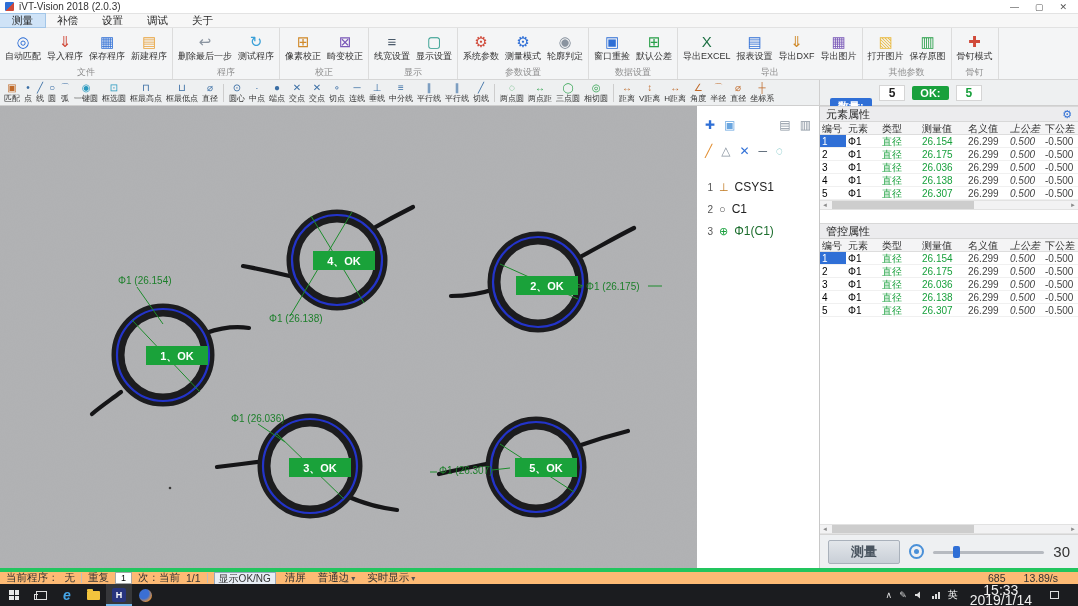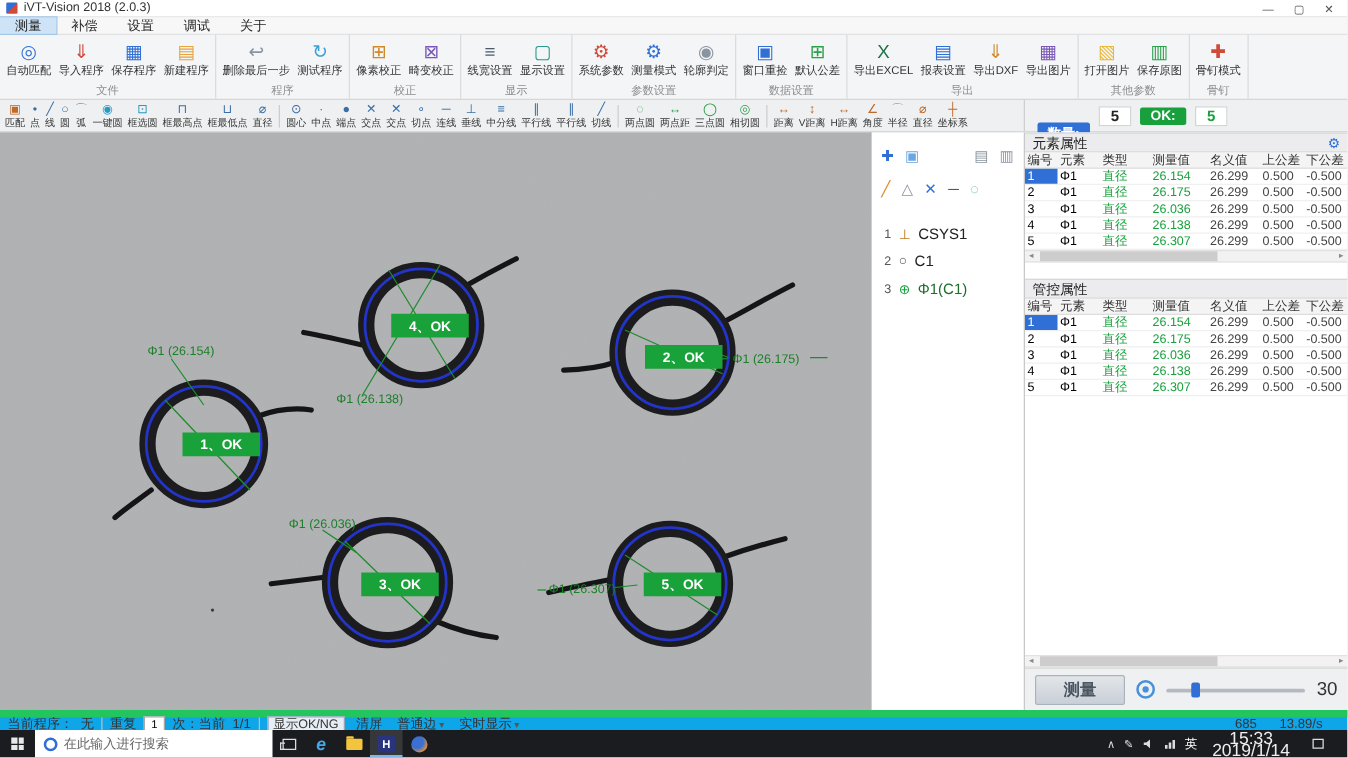--- a/index.html
+++ b/index.html
@@ -60,21 +60,21 @@
   
   .right-panel { width:258px; background:#fff; display:flex; flex-direction:column; }
   .phead { height:16px; background:#ececee; border-top:1px solid #d8d8d8; border-bottom:1px solid #d8d8d8; display:flex; align-items:center; padding:0 6px; font-size:11px; color:#222; flex:0 0 auto; }
   .gear { margin-left:auto; color:#2f6fd6; font-size:11px; cursor:default; }
   .table { font-size:10px; flex:0 0 auto; }
   .trow { display:flex; height:13px; line-height:13px; border-bottom:1px solid #f0f0f0; }
   .trow.thead { background:#f4f4f5; border-bottom:1px solid #dddddd; color:#333; }
   .tcell { padding:0 2px; overflow:hidden; white-space:nowrap; }
   .tcell:nth-child(1){ width:26px; } .tcell:nth-child(2){ width:34px; }
   .tcell:nth-child(3){ width:40px; } .tcell:nth-child(4){ width:46px; }
-  .tcell:nth-child(5){ width:42px; } .tcell:nth-child(6){ width:35px; }
+  .tcell:nth-child(5){ width:42px; } .tcell:nth-child(6){ width:35px;font-style:italic; }
   .tcell:nth-child(7){ width:35px; }
   .trow:not(.thead) .tcell:nth-child(3),
   .trow:not(.thead) .tcell:nth-child(4) { color:#18a03c; }
   .trow:not(.thead) .tcell:nth-child(5),
   .trow:not(.thead) .tcell:nth-child(6),
   .trow:not(.thead) .tcell:nth-child(7) { color:#444; }
   .trow.sel .tcell:nth-child(1) { background:#2f6fd6; color:#fff; }
   .hscroll { height:10px; background:#f2f2f3; border-top:1px solid #e2e2e2; border-bottom:1px solid #e2e2e2; display:flex; align-items:center; flex:0 0 auto; }
   .harrow { font-size:6px; color:#8a8a8a; padding:0 2px; }
   .hthumb { height:8px; width:55%; background:#cdcdcd; margin-left:2px; }
@@ -83,21 +83,21 @@
   .controls-row { height:34px; display:flex; align-items:center; gap:9px; padding:0 8px; background:#eef0f2; border-top:1px solid #d5d5d5; flex:0 0 auto; }
   .measure-btn { width:72px; height:24px; background:linear-gradient(#e2e6ea,#c9cfd7); border:1px solid #a9b1bb; color:#4a5560; font-size:13px; font-weight:bold; display:flex; align-items:center; justify-content:center; border-radius:2px; cursor:default; }
   .gauge { width:15px; height:15px; border:2px solid #4a90d8; border-radius:50%; position:relative; flex:0 0 auto; }
   .gauge::after { content:""; position:absolute; inset:3px; background:#4a90d8; border-radius:50%; }
   .slider { flex:1; position:relative; height:14px; }
   .slider .track { position:absolute; top:6px; left:0; right:0; height:3px; background:#b6bac0; border-radius:2px; }
   .slider .thumb { position:absolute; top:1px; left:18%; width:7px; height:12px; background:#2f6fd6; border-radius:2px; }
   .slider-max { font-size:15px; color:#333;text-align:center; }
 
   
-  .statusbar { height:16px; background:#0ea5e9; border-top:6px solid #22c55e; display:flex; align-items:center; font-size:10.5px; color:#333; padding:0 6px; gap:6px; }
+  .statusbar { height:16px; background:#fdba74; border-top:4px solid #22c55e; display:flex; align-items:center; font-size:10.5px; color:#333; padding:0 6px; gap:6px; }
   .sb-sep { width:1px; height:10px; background:#bdbdbd; }
   .sb-input { width:17px; height:12px; font-size:9px; border:1px solid #a8a8a8; text-align:center; background:#fff; font-family:"Liberation Sans",sans-serif; }
   .sb-btn { border:1px solid #96a8bc; background:#e7edf4; padding:0 4px; height:13px; line-height:12px; font-size:10px; cursor:default; }
   .sb-flat { padding:0 3px; cursor:default; }
   .sb-dd::after { content:"▾"; font-size:8px; margin-left:2px; color:#555; }
   .sb-right { margin-left:auto; display:flex; gap:18px; padding-right:14px; }
 
   
   .taskbar { height:22px; background:#1b1c1f; display:flex; align-items:stretch; color:#eee; }
   .tb-start { width:28px; display:flex; align-items:center; justify-content:center; }
@@ -703,24 +703,20 @@
 
   <div class="taskbar">
     <div class="tb-start">
       <span class="winlogo">
           <span></span>
           <span></span>
           <span></span>
           <span></span>
         </span>
     </div>
-    <div class="tb-search">
-      <span class="cortana"></span>
-      <span class="ph">在此输入进行搜索</span>
-    </div>
     <div class="tb-apps">
       <div class="tb-app">
           <span class="tv-icon"></span>
         </div>
       <div class="tb-app">
           <span class="edge-letter">e</span>
         </div>
       <div class="tb-app">
           <span class="folder-icon"></span>
         </div>

